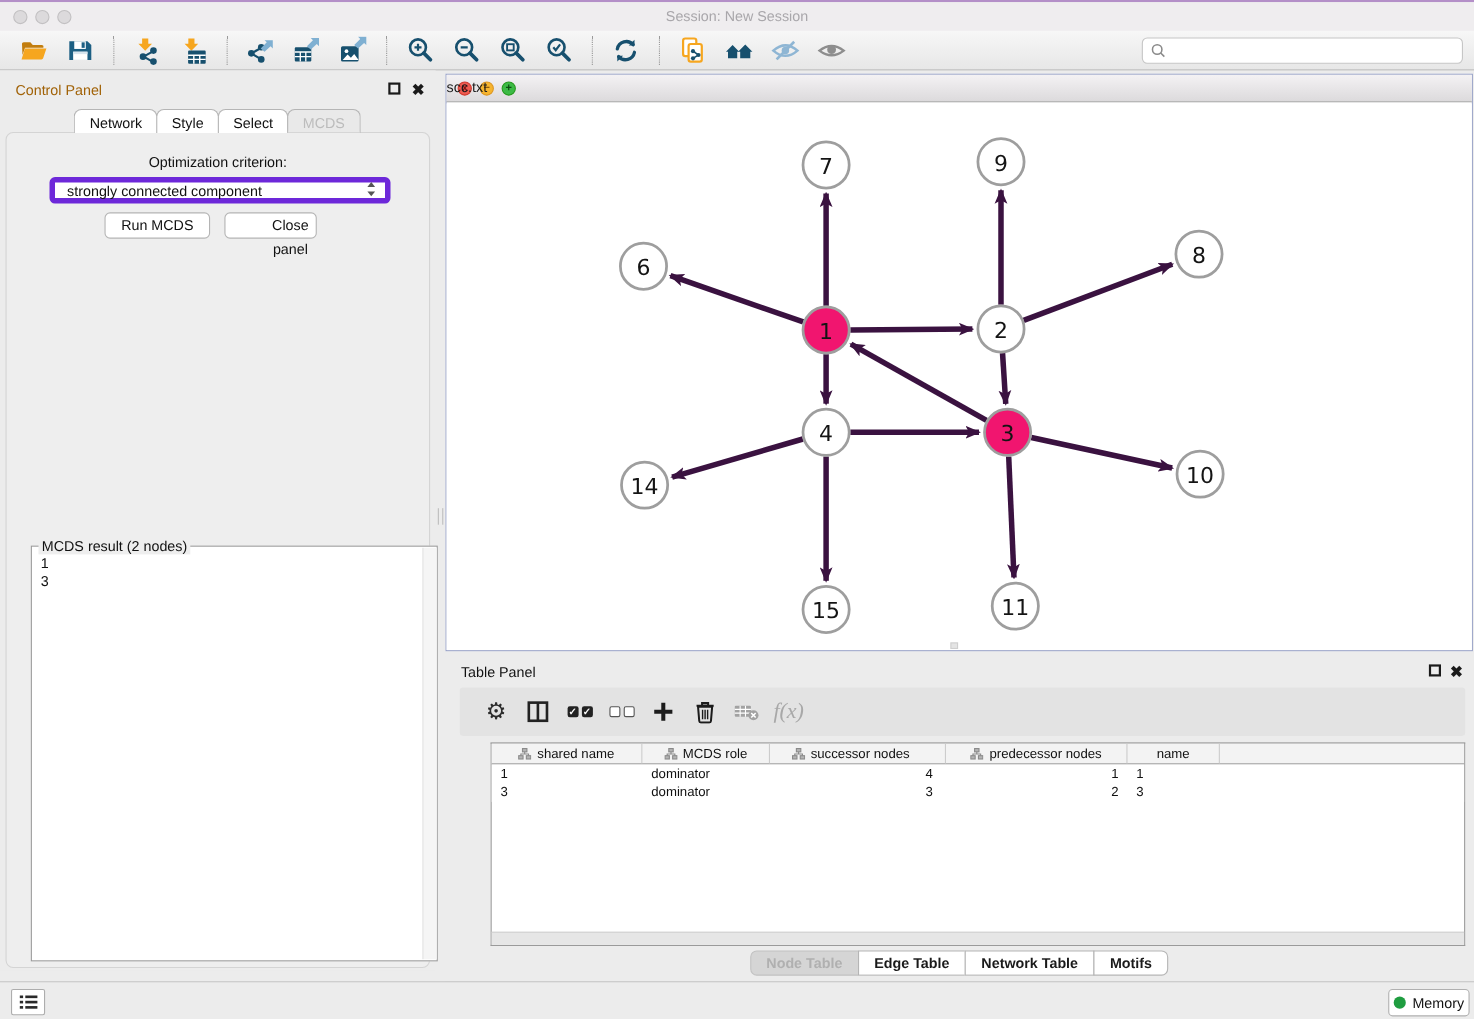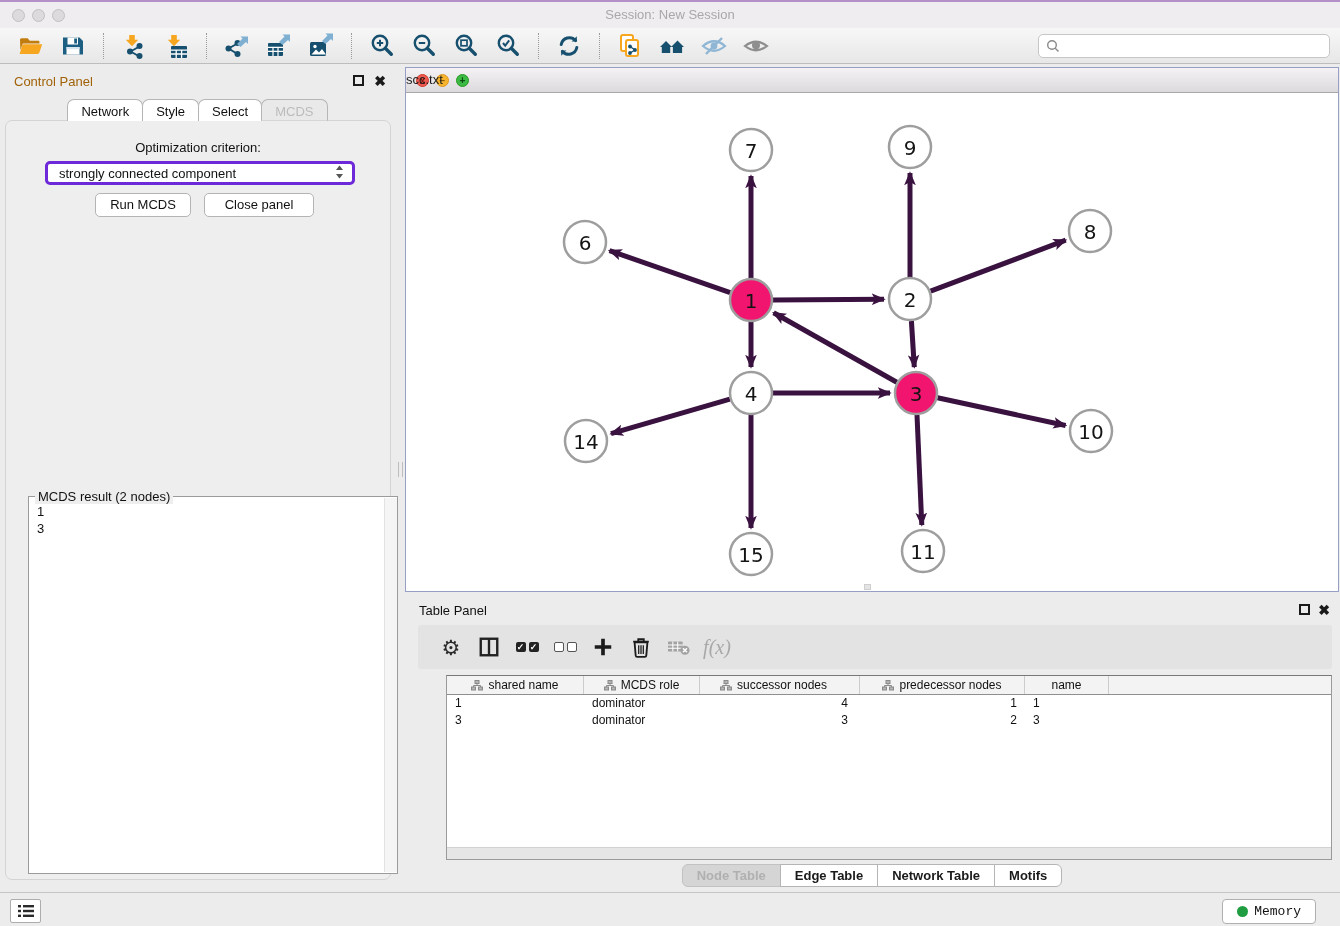--- a/index.html
+++ b/index.html
@@ -33,26 +33,26 @@
   .win-close { position:absolute; font-size:14px; font-weight:bold; color:#1a1a1a; line-height:1; }
   .cp-float { right:32px; top:11px; } .cp-close { right:10px; top:10px; }
   .cp-tabs { position:absolute; top:35px; left:0; right:0; display:flex; justify-content:center; z-index:3; }
   .tab { border:1px solid #b5b5b5; border-bottom:none; background:#fff; padding:4px 13px 3px;
         font-size:13px; color:#111; margin-left:-1px; border-radius:7px 7px 0 0; height:22px; }
   .tab.disabled-active { background:#e9e9e9; color:#bcbcbc; border-bottom:1px solid #d6d6d6; }
   .cp-body { position:absolute; left:5px; right:5px; top:56px; bottom:2px; background:#eeeeee;
         border:1px solid #d4d4d4; border-radius:7px; z-index:1; }
   .opt-label { position:absolute; top:19px; left:0; right:0; text-align:center; font-size:13px; color:#111; }
   .opt-select { position:absolute; left:39px; top:40px; width:310px; height:24px; background:#fff;
-        border:3px solid #6d28d9; border-radius:5px; display:flex; align-items:center;
+        border:5px solid #6d28d9; border-radius:5px; display:flex; align-items:center;
         padding:0 8px 0 11px; font-size:13px; color:#111; }
   .opt-select .stepper { margin-left:auto; }
   .cp-btn { position:absolute; top:72px; height:24px; background:#fff; border:1px solid #b4b4b4;
         border-radius:5px; font-size:13px; color:#111; text-align:center; line-height:22px; }
-  .run-btn { left:89px; width:96px; } .closep-btn { left:198px; width:110px; }
+  .run-btn { left:89px; width:96px; } .closep-btn { left:198px; width:84px;padding-left:36px; }
   .result-box { position:absolute; left:22px; top:375px; width:370px; height:378px;
         border:1px solid #9b9b9b; background:#fff; }
   .result-legend { position:absolute; top:-8px; left:6px; background:#eeeeee; padding:0 3px;
         font-size:13px; color:#111; }
   .result-lines { position:absolute; left:0; top:3px; right:14px; padding:3px 8px; font-size:13px;
         color:#111; line-height:17px; }
   .result-scroll { position:absolute; right:0; top:1px; bottom:1px; width:13px; background:#f5f5f5;
         border-left:1px solid #e3e3e3; }
 
   .v-grip { position:absolute; left:398px; top:460px; width:5px; height:15px;
@@ -101,23 +101,23 @@
   .btab { border:1px solid #b5b5b5; background:#fff; padding:4px 14px; font-size:13px; font-weight:bold;
         color:#1a1a1a; margin-left:-1px; height:23px; line-height:14px; }
   .btab.first { border-radius:6px 0 0 6px; } .btab.last { border-radius:0 6px 6px 0; }
   .btab.active { background:#d5d5d5; color:#b0b0b0; border-color:#c2c2c2; }
 
   
   .status-bar { position:absolute; left:0; top:890px; right:0; height:36px; background:#ececec;
         border-top:1px solid #c6c6c6; }
   .sb-list-btn { position:absolute; left:10px; top:6px; width:31px; height:24px; background:#fff;
         border:1px solid #adadad; border-radius:2px; display:flex; align-items:center; justify-content:center; }
-  .memory-btn { position:absolute; right:24px; top:6px; height:25px; background:#fff;
+  .memory-btn { position:absolute; right:4px; top:6px; height:25px; background:#fff;
         border:1px solid #b0b0b0; border-radius:4px; display:flex; align-items:center;
-        padding:0 14px; font-size:13px; color:#111; gap:6px;font-family:Liberation Mono, monospace; }
+        padding:0 4px; font-size:13px; color:#111; gap:6px; }
   .memory-dot { width:11px; height:11px; border-radius:50%; background:#1f9d40; }
 </style>
 </head>
 <body>
 
 <div id="app">
 
   <div class="titlebar">
     <span class="tl t1"></span>
     <span class="tl t2"></span>

